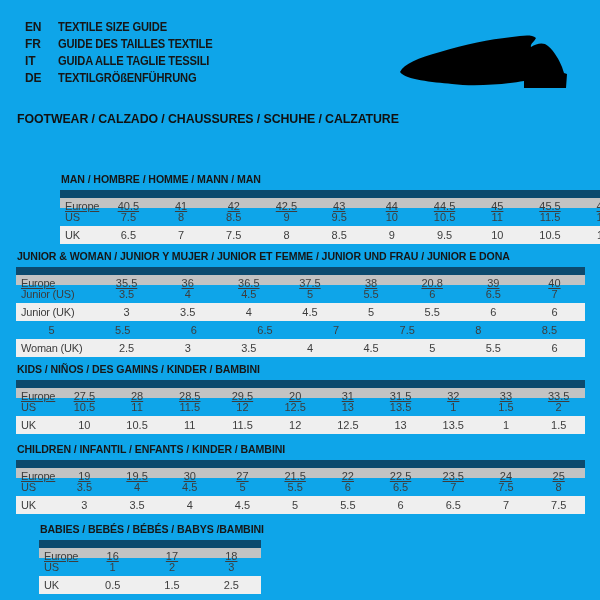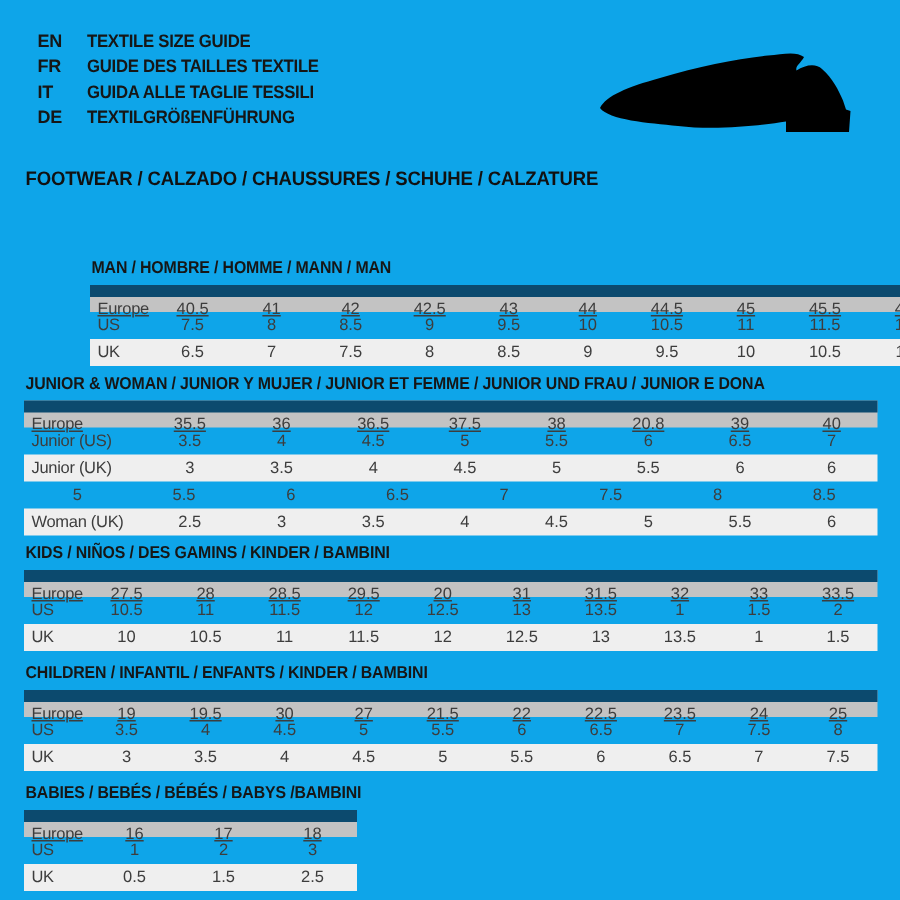--- a/index.html
+++ b/index.html
@@ -21,21 +21,21 @@
     white-space:nowrap; letter-spacing:-0.1px; transform:scaleX(.95); transform-origin:left center; }
 
   
   .sec { position:absolute; left:16px; width:569px; }
   .sec-title { font-size:11.5px; line-height:12px; height:12px; font-weight:bold; color:#161616;
     margin:0 0 5px 1px; white-space:nowrap; letter-spacing:-0.1px; transform:scaleX(.92); transform-origin:left center; }
   #sec-man      { top:173px;margin-left:44px; }
   #sec-junior   { top:250px; }
   #sec-kids     { top:363px; }
   #sec-children { top:443px; }
-  #sec-babies   { top:523px; width:222px; }
+  #sec-babies   { top:523px; width:222px;margin-left:23px; }
 
   .tbl { width:100%; }
   .row { display:flex; height:18px; line-height:18px; font-size:11px; color:#3d3d3d; }
   .row:first-child { background:#c3c3c3; border-top:8px solid #0c4a6e; line-height:16px;text-decoration:underline; }
   .row:nth-child(odd):not(:first-child) { background:#efefef; }
   .cell-label { width:42px; padding-left:5px; text-align:left; letter-spacing:-0.2px; white-space:nowrap; }
   #sec-junior .cell-label { width:80px; }
   #sec-babies .cell-label { width:44px; }
   .cell-val { flex:1; text-align:center; }
 </style>

